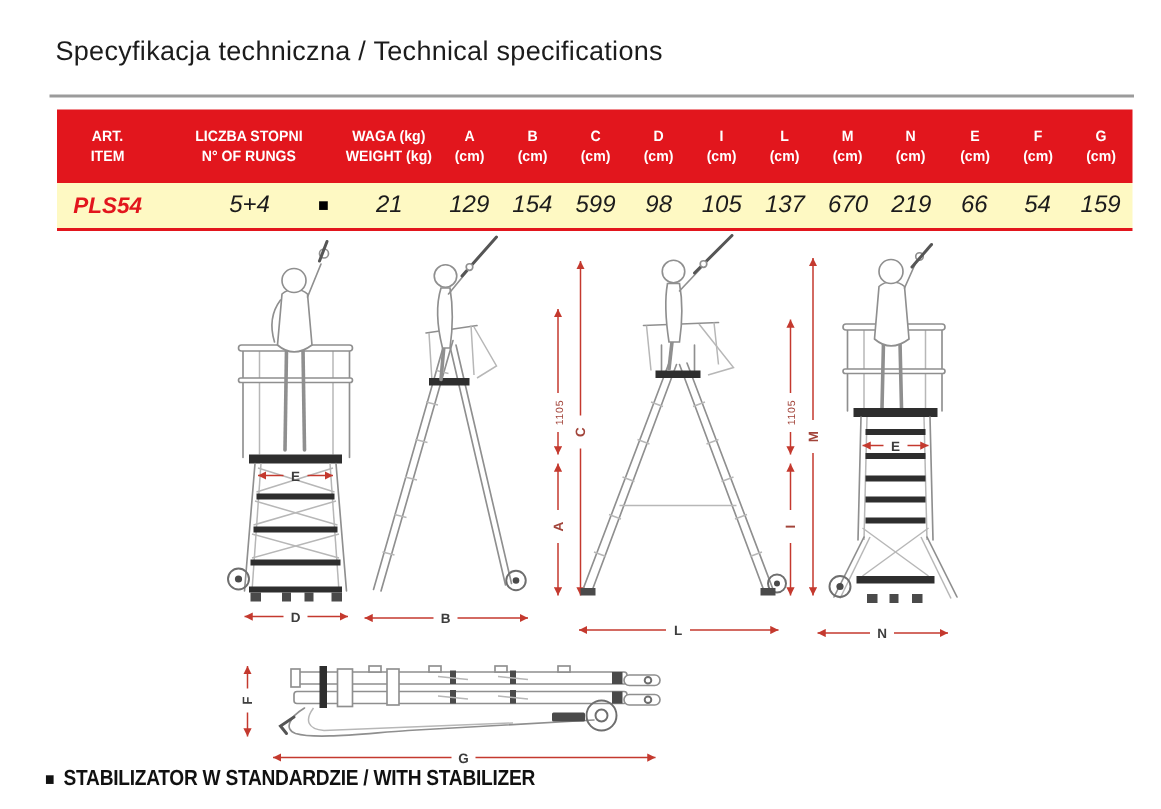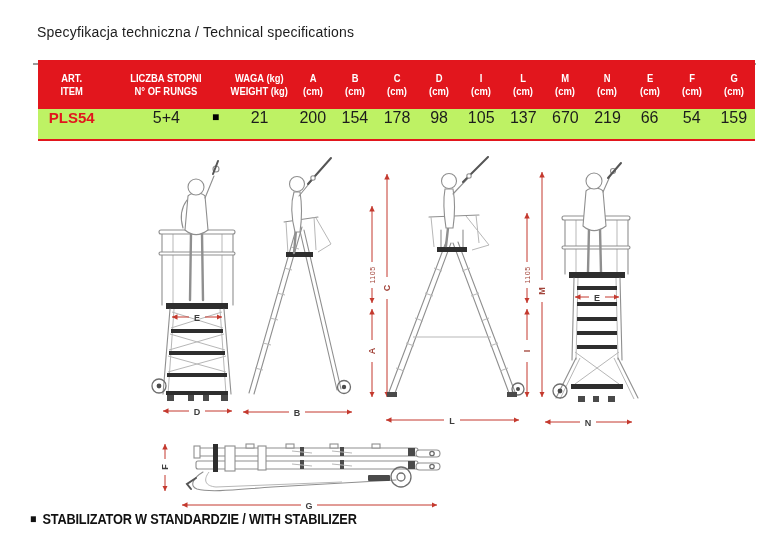--- a/index.html
+++ b/index.html
@@ -3,27 +3,27 @@
 <meta charset="utf-8">
 <style>
   :root{ --red:#E2161D; --dimred:#C4392E; }
   html,body{margin:0;padding:0;}
   body{
     width:774px;height:539px;position:relative;overflow:hidden;background:#fff;
     font-family:"Liberation Sans",sans-serif;
   }
   .title{
     position:absolute;left:37px;top:24px;margin:0;
-    font-size:14px;font-weight:400;color:#1c1c1c;letter-spacing:.2px;
+    font-size:18px;font-weight:400;color:#1c1c1c;letter-spacing:.2px;
   }
   .title-rule{position:absolute;left:33px;top:63px;width:723px;height:2px;background:#9b9b9b;}
-  .spec-table{position:absolute;left:38px;top:60px;width:717px;}
+  .spec-table{position:absolute;left:38px;top:73px;width:717px;}
   .thead{display:flex;align-items:center;background:var(--red);color:#fff;height:49px;}
   .th{text-align:center;font-weight:bold;font-size:10px;line-height:13px;transform:scaleX(.94);}
-  .trow{display:flex;align-items:flex-start;height:30px;font-size:16px;color:#1c1c1c;background:#bef264;}
+  .trow{display:flex;align-items:center;height:30px;font-size:16px;color:#1c1c1c;background:#fef9c3;font-style:italic;}
   .td{text-align:center;}
   .c0{width:9.4%}.c1{width:17%}.c2{width:9%}.cd{width:5.8727%}
   .art-val{color:var(--red);font-weight:bold;font-size:15px;}
   .rungs-cell{position:relative;}
   .sq-marker{position:absolute;right:8px;top:50%;transform:translateY(-54%);font-size:12px;color:#000;}
   .row-rule{height:2px;background:var(--red);}
   .diagram{position:absolute;left:0;top:156px;}
   .footnote{
     position:absolute;left:30px;top:511px;display:flex;align-items:center;gap:7px;
     font-weight:bold;font-size:14.5px;color:#111;letter-spacing:-.2px;
@@ -109,23 +109,23 @@
         <div>(cm)</div>
     </div>
   </div>
   <div class="trow">
     <div class="td c0 art-val">PLS54</div>
     <div class="td c1 rungs-cell">
       <span>5+4</span>
       <span class="sq-marker">■</span>
     </div>
     <div class="td c2">21</div>
-    <div class="td cd">200</div>
+    <div class="td cd">129</div>
     <div class="td cd">154</div>
-    <div class="td cd">178</div>
+    <div class="td cd">599</div>
     <div class="td cd">98</div>
     <div class="td cd">105</div>
     <div class="td cd">137</div>
     <div class="td cd">670</div>
     <div class="td cd">219</div>
     <div class="td cd">66</div>
     <div class="td cd">54</div>
     <div class="td cd">159</div>
   </div>
   <div class="row-rule"></div>

